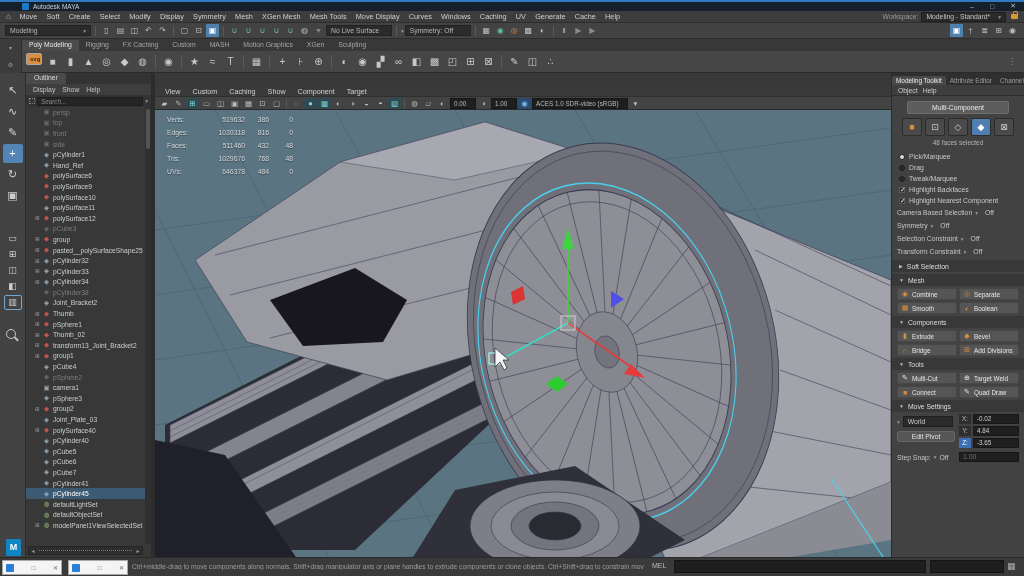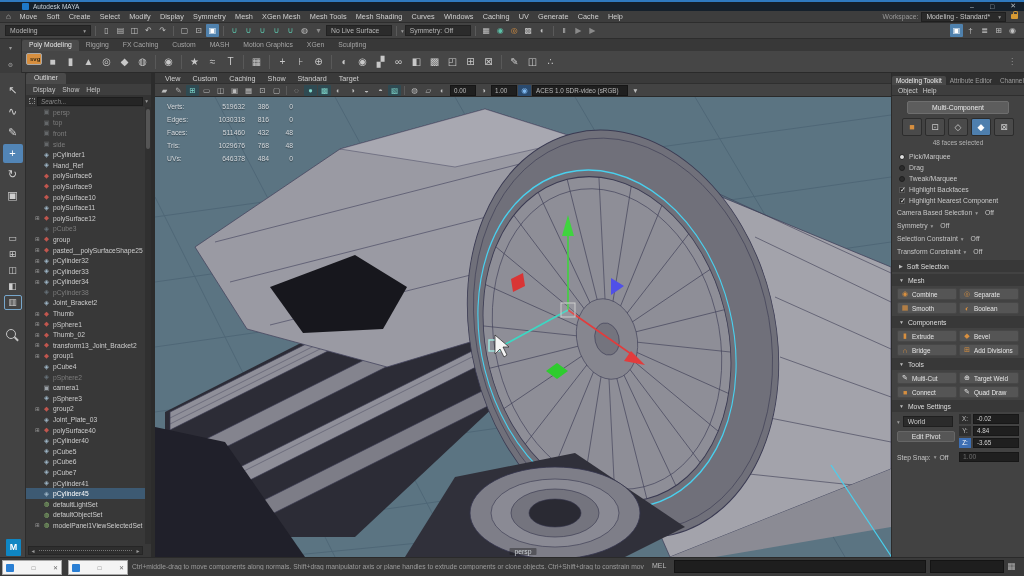--- a/index.html
+++ b/index.html
@@ -72,21 +72,21 @@
 .ol-row.dim{color:#7d7d7d}
 .ol-row.dim .ic::before{opacity:.45}
 .ol-row.sel{background:#3d5a73;color:#fff}
 .ol-hscroll{position:absolute;bottom:2px;left:2px;right:8px;height:9px;background:#2e2e2e;border:1px solid #262626;display:flex;align-items:center}
 .ol-hscroll .arr{font-size:5px;color:#9a9a9a;width:8px;text-align:center}
 .ol-hscroll .track{flex:1;border-top:1px dotted #777;margin:0 2px;height:0}
 .ol-vscroll{position:absolute;right:0;top:34px;bottom:13px;width:6px;background:#303030}
 .ol-vscroll::before{content:"";position:absolute;top:2px;left:1px;width:4px;height:40px;background:#555;border-radius:2px}
 #splitter{position:absolute;left:151px;top:73px;width:4px;height:484px;background:#2c2c2c}
 
-#viewport{position:absolute;left:155px;top:73px;width:736px;height:484px;background:#15803d}
+#viewport{position:absolute;left:155px;top:86px;width:736px;height:484px;background:#15803d}
 #vp-menus{height:11px;background:#3a3a3a;display:flex;align-items:center;padding:0 4px;border-bottom:1px solid #2f2f2f}
 .vp-menu{font-size:7.2px;color:#d0d0d0;padding:0 6px}
 #vp-icons{height:13px;background:#434343;display:flex;align-items:center;gap:1px;padding:0 3px;border-bottom:1px solid #2a2a2a}
 .vicon{min-width:13px;height:11px;line-height:11px;text-align:center;font-size:7.5px;color:#bdbdbd;white-space:nowrap}
 .vicon.field{background:#1f1f1f;border:1px solid #161616;color:#b9b9b9;font-size:6.3px;padding:0 3px;min-width:26px}
 .vicon.wide{min-width:96px;text-align:left}
 .vicon.t-sel{background:#2f4a52;color:#7fd8cc;border-radius:1px}
 .vicon.t-blue{background:#2a4a6e;color:#7fb8f0;border-radius:1px}
 .vicon.sep{min-width:1px;width:1px;height:9px;background:#5a5a5a;margin:0 2px}
 .sicon.sep{width:1px;height:14px;background:#595959;margin:0 3px;font-size:0}
@@ -175,21 +175,21 @@
     <span class="menu-item">Display</span>
 
     <span class="menu-item">Symmetry</span>
 
     <span class="menu-item">Mesh</span>
 
     <span class="menu-item">XGen Mesh</span>
 
     <span class="menu-item">Mesh Tools</span>
 
-    <span class="menu-item">Mesh Shading</span>
+    <span class="menu-item">Move Display</span>
 
     <span class="menu-item">Curves</span>
 
     <span class="menu-item">Windows</span>
 
     <span class="menu-item">Caching</span>
 
     <span class="menu-item">UV</span>
 
     <span class="menu-item">Generate</span>
@@ -687,21 +687,21 @@
   <div id="vp-menus">
 
       <span class="vp-menu">View</span>
 
       <span class="vp-menu">Custom</span>
 
       <span class="vp-menu">Caching</span>
 
       <span class="vp-menu">Show</span>
 
-      <span class="vp-menu">Standard</span>
+      <span class="vp-menu">Component</span>
 
       <span class="vp-menu">Target</span>
 
   </div>
   <div id="vp-icons">
 
       <span class="vicon t-gray">▰</span>
 
       <span class="vicon t-gray">✎</span>
 

